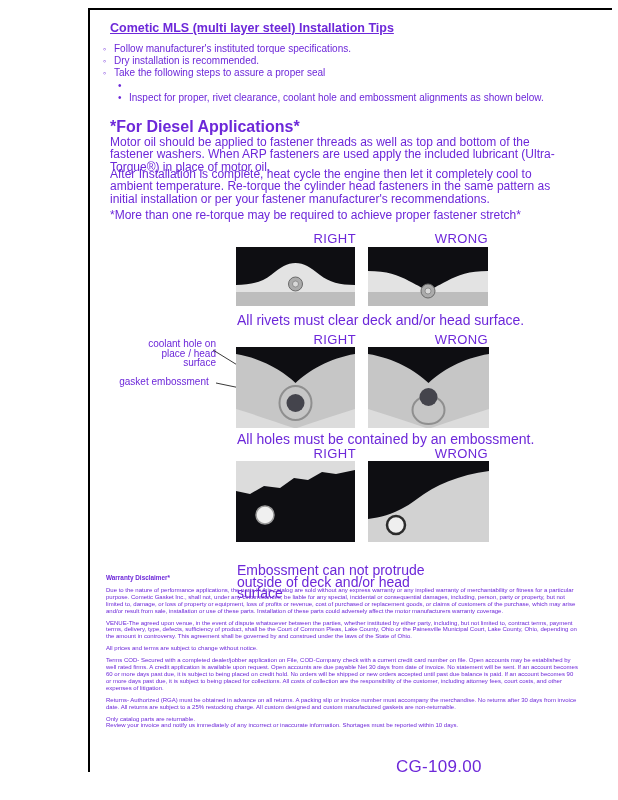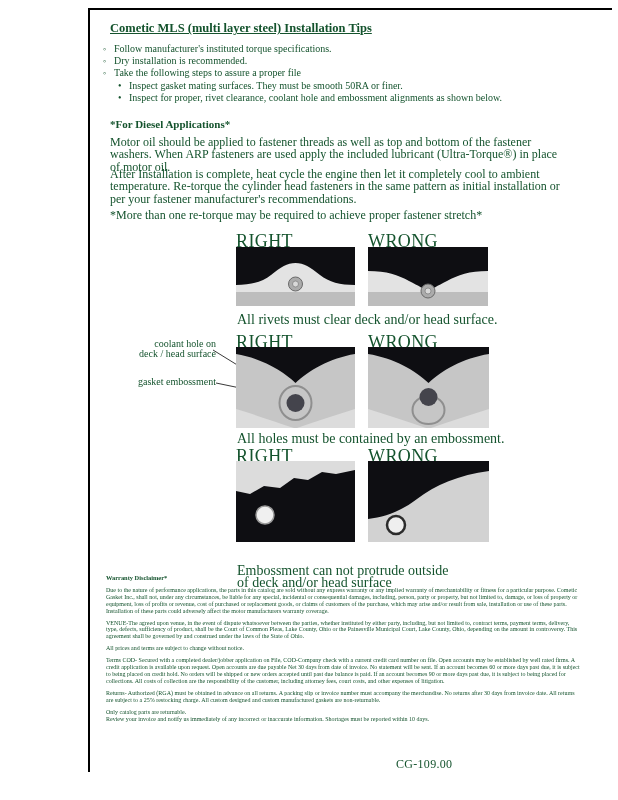--- a/index.html
+++ b/index.html
@@ -1,51 +1,51 @@
 <!DOCTYPE html>
 <html><head>
 <meta charset="utf-8">
 <style>
   html,body{margin:0;padding:0;background:#ffffff;}
   .page{position:relative;width:618px;height:800px;background:#ffffff;
-        font-family:Liberation Serif, serif;color:#14532d;overflow:hidden;}
+        font-family:Liberation Sans, sans-serif;color:#6d28d9;overflow:hidden;}
   .abs{position:absolute;}
   .frame-top{left:88px;top:8px;width:524px;height:2px;background:#000;}
   .frame-left{left:88px;top:8px;width:2px;height:764px;background:#000;}
 
   .title{left:110px;top:21px;margin:0;font-size:12.5px;font-weight:bold;text-decoration:underline;}
 
   .tips{left:103px;top:43px;font-size:10px;line-height:12.2px;}
   .line{display:flex;}
   .line.sub{padding-left:15px;}
   .glyph{flex:0 0 11px;}
   .glyph.open{font-size:9px;}
   .glyph.fill{font-size:10px;}
 
-  .h-diesel{left:110px;top:118px;margin:0;font-size:11px;font-weight:bold;}
+  .h-diesel{left:110px;top:118px;margin:0;font-size:16px;font-weight:bold;}
   .body-p{left:110px;width:458px;margin:0;font-size:12px;line-height:12.3px;}
   #para1{top:136px;}
   #para2{top:168px;}
   #note{top:209px;}
 
-  .colhead{width:120px;text-align:left;font-size:18px;letter-spacing:0.4px;}
+  .colhead{width:120px;text-align:right;font-size:13px;letter-spacing:0.4px;}
   .caption{font-size:14px;}
   .img-box{line-height:0;}
   .img-box svg{display:block;}
 
   .ann{font-size:10px;line-height:9.6px;text-align:right;}
   #ann-coolant{left:128px;top:339px;width:88px;}
-  #ann-emboss{left:112px;top:377px;width:104px;}
+  #ann-emboss{left:112px;top:377px;width:104px;text-align:center;}
 
   .legal{left:106px;top:575px;width:474px;font-size:6px;line-height:6.9px;}
   .legal h2{margin:0 0 5px 0;font-size:6.4px;}
   .legal p{margin:0 0 5px 0;}
   .legal p.tight{margin-bottom:0;}
 
-  .footer{left:396px;top:757px;font-size:12px;letter-spacing:0.3px;}
+  .footer{left:396px;top:757px;font-size:17px;letter-spacing:0.3px;}
 </style>
 </head>
 <body>
 
 <div class="page">
 
   <div class="abs frame-top"></div>
   <div class="abs frame-left"></div>
 
   <h1 class="abs title">Cometic MLS (multi layer steel) Installation Tips</h1>
@@ -54,25 +54,24 @@
     <div class="line">
       <span class="glyph open">◦</span>
       <span>Follow manufacturer's instituted torque specifications.</span>
     </div>
     <div class="line">
       <span class="glyph open">◦</span>
       <span>Dry installation is recommended.</span>
     </div>
     <div class="line">
       <span class="glyph open">◦</span>
-      <span>Take the following steps to assure a proper file</span>
+      <span>Take the following steps to assure a proper seal</span>
     </div>
     <div class="line sub">
       <span class="glyph fill">•</span>
-      <span>Inspect gasket mating surfaces.  They must be smooth 50RA or finer.</span>
     </div>
     <div class="line sub">
       <span class="glyph fill">•</span>
       <span>Inspect for proper, rivet clearance, coolant hole and embossment alignments as shown below.</span>
     </div>
   </div>
 
   <h2 class="abs h-diesel">*For Diesel Applications*</h2>
   <p id="para1" class="abs body-p">Motor oil should be applied to fastener threads as well as top and bottom of the fastener washers. When ARP fasteners are used apply the included lubricant (Ultra-Torque®) in place of motor oil.</p>
   <p id="para2" class="abs body-p">After Installation is complete, heat cycle the engine then let it completely cool to ambient temperature. Re-torque the cylinder head fasteners in the same pattern as initial installation or per your fastener manufacturer's recommendations.</p>
@@ -99,21 +98,21 @@
       <circle cx="60" cy="44" r="3" fill="#d9d9d9" stroke="#7a7a7a" stroke-width="0.7"></circle>
     </svg>
   </div>
   <div class="abs caption" style="left:237px;top:312px;">All rivets must clear deck and/or head surface.</div>
 
   <div class="abs colhead" style="left:236px;top:332px;">RIGHT</div>
   <div class="abs colhead" style="left:368px;top:332px;">WRONG</div>
 
   <div id="ann-coolant" class="abs ann">
     <span>coolant hole on</span><br>
-    <span>deck / head surface</span>
+    <span>place / head surface</span>
   </div>
   <div id="ann-emboss" class="abs ann">gasket embossment</div>
 
   <svg class="abs" style="left:210px;top:342px;" width="92" height="62">
     <line x1="3" y1="8" x2="84" y2="58" stroke="#222" stroke-width="0.9"></line>
     <line x1="6" y1="41" x2="64" y2="53" stroke="#222" stroke-width="0.9"></line>
   </svg>
 
   <div class="abs img-box" style="left:236px;top:347px;">
     <svg width="119" height="81" viewBox="0 0 119 81">

